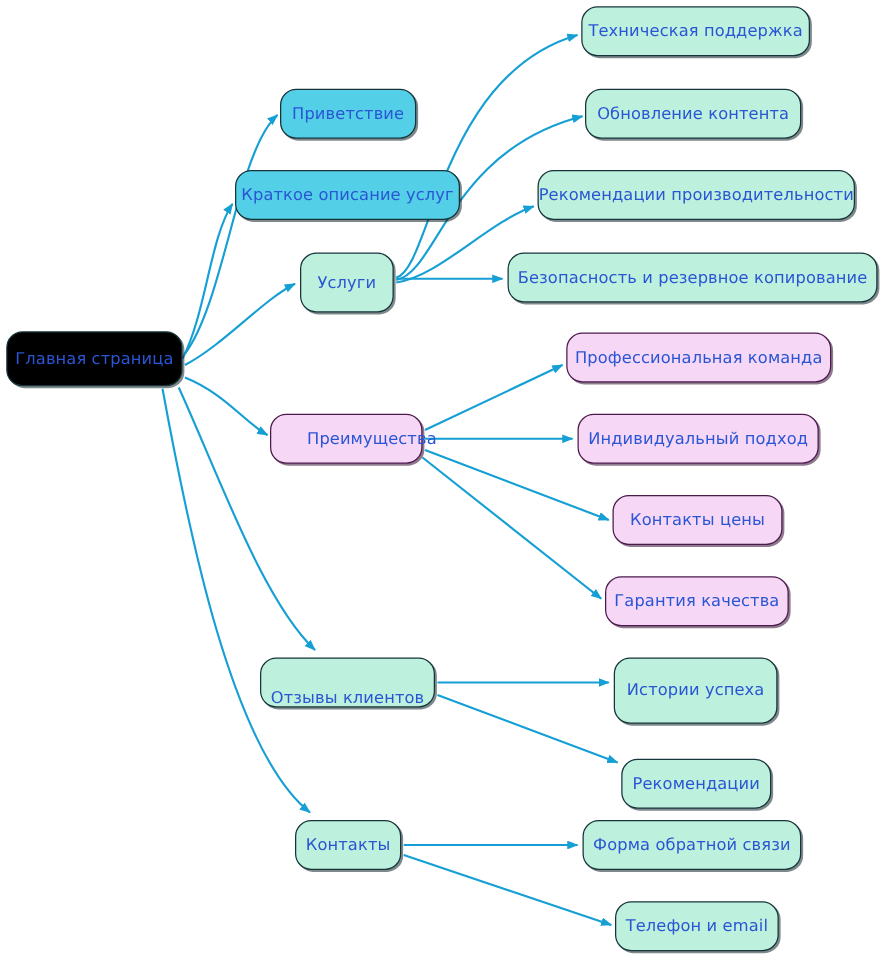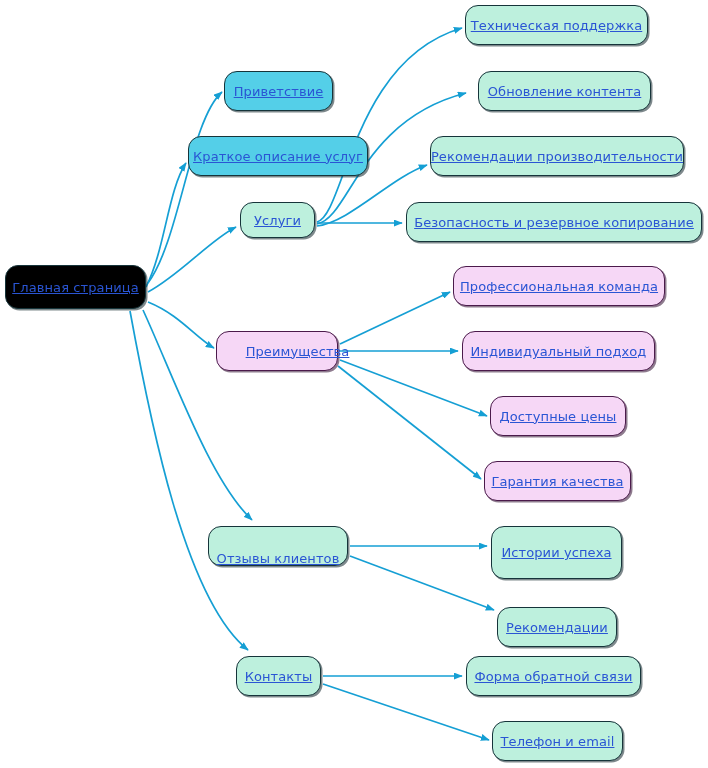--- a/index.html
+++ b/index.html
@@ -37,21 +37,20 @@
     border-width: 1.6px;
     white-space: nowrap;
     z-index: 4;
   }
   .node-label {
     font-size: 13px;
     line-height: 1;
     letter-spacing: 0.1px;
     color: #2a55d4;
     pointer-events: none;
-    text-decoration: underline;
   }
   .n-root {
     background: #000000;
     border-color: #16343a;
     box-shadow: 1.5px 1.5px 0 rgba(20,40,45,0.55);
   }
   .n-cyan {
     background: #54cfe8;
     border-color: #16343a;
     box-shadow: 1.5px 1.5px 0 rgba(20,40,45,0.55);
@@ -103,46 +102,46 @@
   <div id="nodes-layer">
       <div class="node n-root" style="left: 5px; top: 265px; width: 141px; height: 44px;">
         <span class="node-label">Главная страница</span>
       </div>
       <div class="node n-cyan" style="left: 224px; top: 71px; width: 109px; height: 40px;">
         <span class="node-label">Приветствие</span>
       </div>
       <div class="node n-cyan" style="left: 188px; top: 136px; width: 180px; height: 40px;">
         <span class="node-label">Краткое описание услуг</span>
       </div>
-      <div class="node n-mint" style="left: 240px; top: 202px; width: 75px; height: 36px;">
+      <div class="node n-mint" style="left: 240px; top: 202px; width: 75px; height: 48px;">
         <span class="node-label">Услуги</span>
       </div>
       <div class="node n-mint" style="left: 465px; top: 5px; width: 183px; height: 40px;">
         <span class="node-label">Техническая поддержка</span>
       </div>
-      <div class="node n-mint" style="left: 468px; top: 71px; width: 173px; height: 40px; margin-left: 10px;">
+      <div class="node n-mint" style="left: 468px; top: 71px; width: 173px; height: 40px;">
         <span class="node-label">Обновление контента</span>
       </div>
       <div class="node n-mint" style="left: 430px; top: 136px; width: 254px; height: 40px;">
         <span class="node-label">Рекомендации производительности</span>
       </div>
       <div class="node n-mint" style="left: 406px; top: 202px; width: 296px; height: 40px;">
         <span class="node-label">Безопасность и резервное копирование</span>
       </div>
       <div class="node n-pink" style="left: 216px; top: 331px; width: 122px; height: 40px; padding-left: 41px;">
         <span class="node-label">Преимущества</span>
       </div>
       <div class="node n-pink" style="left: 453px; top: 266px; width: 212px; height: 40px;">
         <span class="node-label">Профессиональная команда</span>
       </div>
       <div class="node n-pink" style="left: 462px; top: 331px; width: 193px; height: 40px;">
         <span class="node-label">Индивидуальный подход</span>
       </div>
       <div class="node n-pink" style="left: 490px; top: 396px; width: 136px; height: 40px;">
-        <span class="node-label">Доступные цены</span>
+        <span class="node-label">Контакты цены</span>
       </div>
       <div class="node n-pink" style="left: 484px; top: 461px; width: 147px; height: 40px;">
         <span class="node-label">Гарантия качества</span>
       </div>
       <div class="node n-mint" style="left: 208px; top: 526px; width: 140px; height: 40px; align-items: flex-end;">
         <span class="node-label">Отзывы клиентов</span>
       </div>
       <div class="node n-mint" style="left: 491px; top: 526px; width: 131px; height: 53px;">
         <span class="node-label">Истории успеха</span>
       </div>

